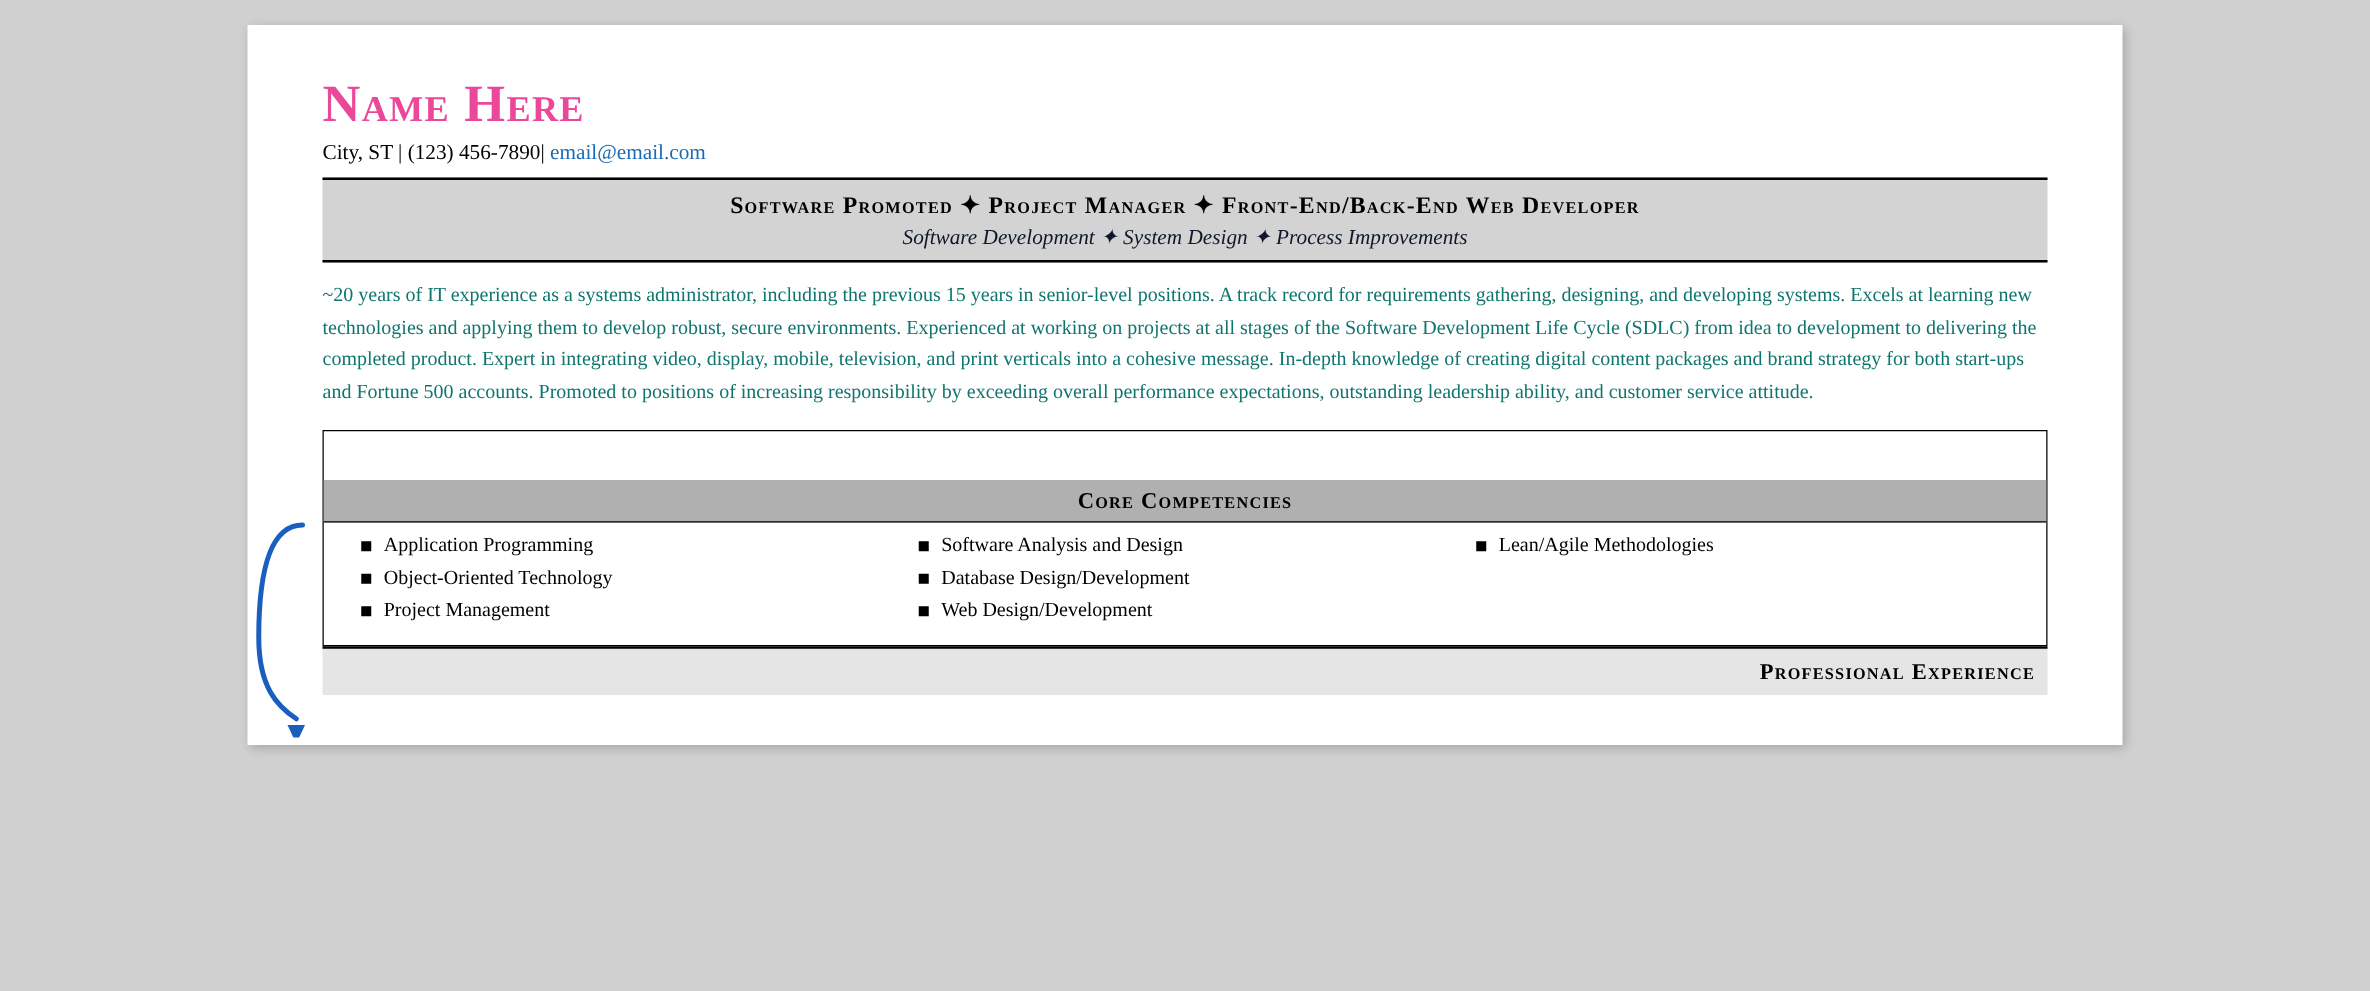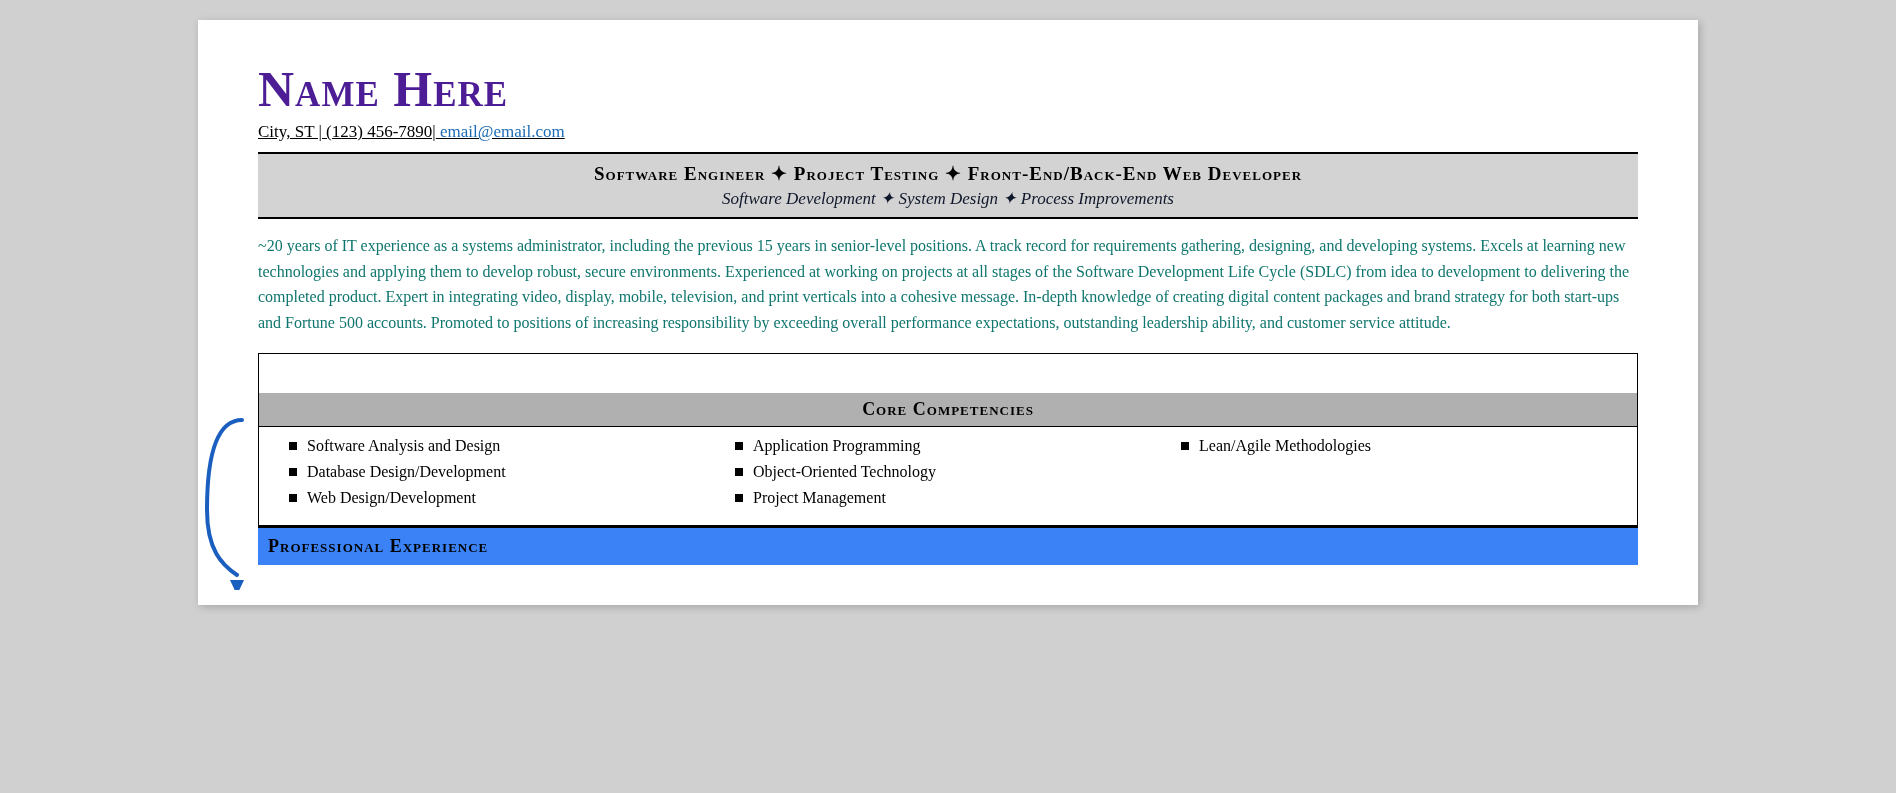--- a/index.html
+++ b/index.html
@@ -17,31 +17,30 @@
       width: 1500px;
       max-width: 1500px;
       padding: 40px 60px;
       position: relative;
       box-shadow: 2px 2px 8px rgba(0,0,0,0.2);
     }
     .name-section {
       margin-bottom: 8px;
     }
     .resume-name {
-      font-size: 50px;
-      font-weight: 900;
-      font-variant: small-caps;
-      letter-spacing: 1px;
-      color: #4c1d95;
+      font-size: 42px;
+      font-weight: 900;
+      font-variant: small-caps;
+      letter-spacing: 1px;
+      color: #ec4899;
     }
     .contact-line {
       font-size: 17px;
       color: #000;
       margin-top: 4px;
-      text-decoration: underline;
     }
     .contact-line a {
       color: #1a6bb5;
       text-decoration: none;
     }
     .title-section {
       border-top: 2px solid #000;
       border-bottom: 2px solid #000;
       background: #d3d3d3;
       text-align: center;
@@ -105,23 +104,24 @@
       display: inline-block;
       width: 8px;
       height: 8px;
       background: #000;
       margin-right: 10px;
       margin-top: 5px;
       flex-shrink: 0;
     }
     .professional-exp {
       border-top: 2px solid #000;
-      background: #3b82f6;
+      background: #e5e5e5;
       padding: 8px 10px;
       margin-top: 0;
+      text-align: right;
     }
     .prof-exp-title {
       font-size: 18px;
       font-weight: 900;
       font-variant: small-caps;
       letter-spacing: 1px;
       color: #000;
     }
     
     .annotation-arrow {
@@ -143,57 +143,57 @@
 
   <div class="name-section">
     <h1 class="resume-name">Name Here</h1>
     <div class="contact-line">
       <span>City, ST | (123) 456-7890|</span>
       <a href="mailto:email@email.com">email@email.com</a>
     </div>
   </div>
 
   <div class="title-section">
-    <div class="title-main">Software Engineer ✦ Project Testing ✦ Front-End/Back-End Web Developer</div>
+    <div class="title-main">Software Promoted ✦ Project Manager ✦ Front-End/Back-End Web Developer</div>
     <div class="title-sub">Software Development ✦ System Design ✦ Process Improvements</div>
   </div>
 
   <p class="summary-section">~20 years of IT experience as a systems administrator, including the previous 15 years in senior-level positions. A track record for requirements gathering, designing, and developing systems. Excels at learning new technologies and applying them to develop robust, secure environments. Experienced at working on projects at all stages of the Software Development Life Cycle (SDLC) from idea to development to delivering the completed product. Expert in integrating video, display, mobile, television, and print verticals into a cohesive message. In-depth knowledge of creating digital content packages and brand strategy for both start-ups and Fortune 500 accounts. Promoted to positions of increasing responsibility by exceeding overall performance expectations, outstanding leadership ability, and customer service attitude.</p>
 
   <div class="core-competencies">
     <div class="core-title">Core Competencies</div>
     <div class="competencies-grid">
 
       <ul class="competency-col">
         <li>
           <span class="bullet-square"></span>
+          <span>Application Programming</span>
+        </li>
+        <li>
+          <span class="bullet-square"></span>
+          <span>Object-Oriented Technology</span>
+        </li>
+        <li>
+          <span class="bullet-square"></span>
+          <span>Project Management</span>
+        </li>
+      </ul>
+
+      <ul class="competency-col">
+        <li>
+          <span class="bullet-square"></span>
           <span>Software Analysis and Design</span>
         </li>
         <li>
           <span class="bullet-square"></span>
           <span>Database Design/Development</span>
         </li>
         <li>
           <span class="bullet-square"></span>
           <span>Web Design/Development</span>
-        </li>
-      </ul>
-
-      <ul class="competency-col">
-        <li>
-          <span class="bullet-square"></span>
-          <span>Application Programming</span>
-        </li>
-        <li>
-          <span class="bullet-square"></span>
-          <span>Object-Oriented Technology</span>
-        </li>
-        <li>
-          <span class="bullet-square"></span>
-          <span>Project Management</span>
         </li>
       </ul>
 
       <ul class="competency-col">
         <li>
           <span class="bullet-square"></span>
           <span>Lean/Agile Methodologies</span>
         </li>
       </ul>
 

